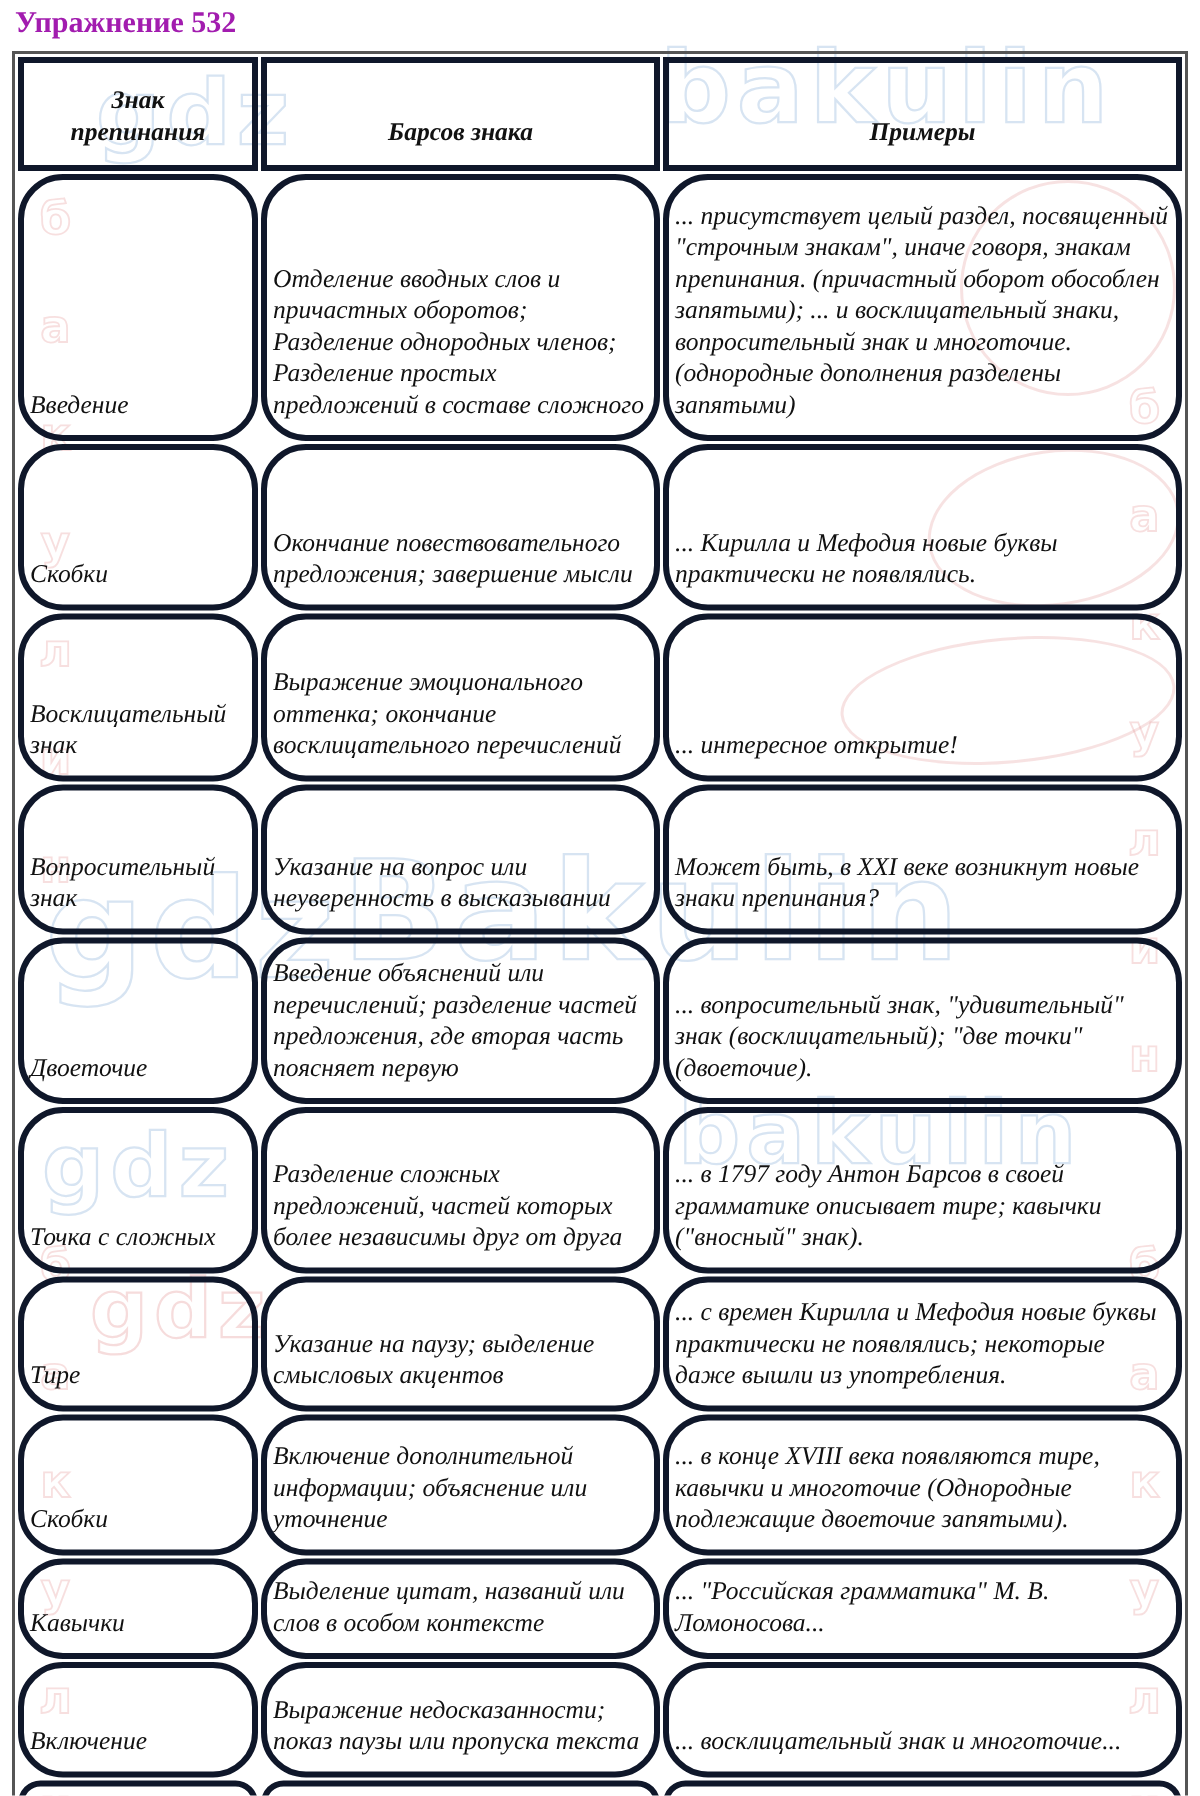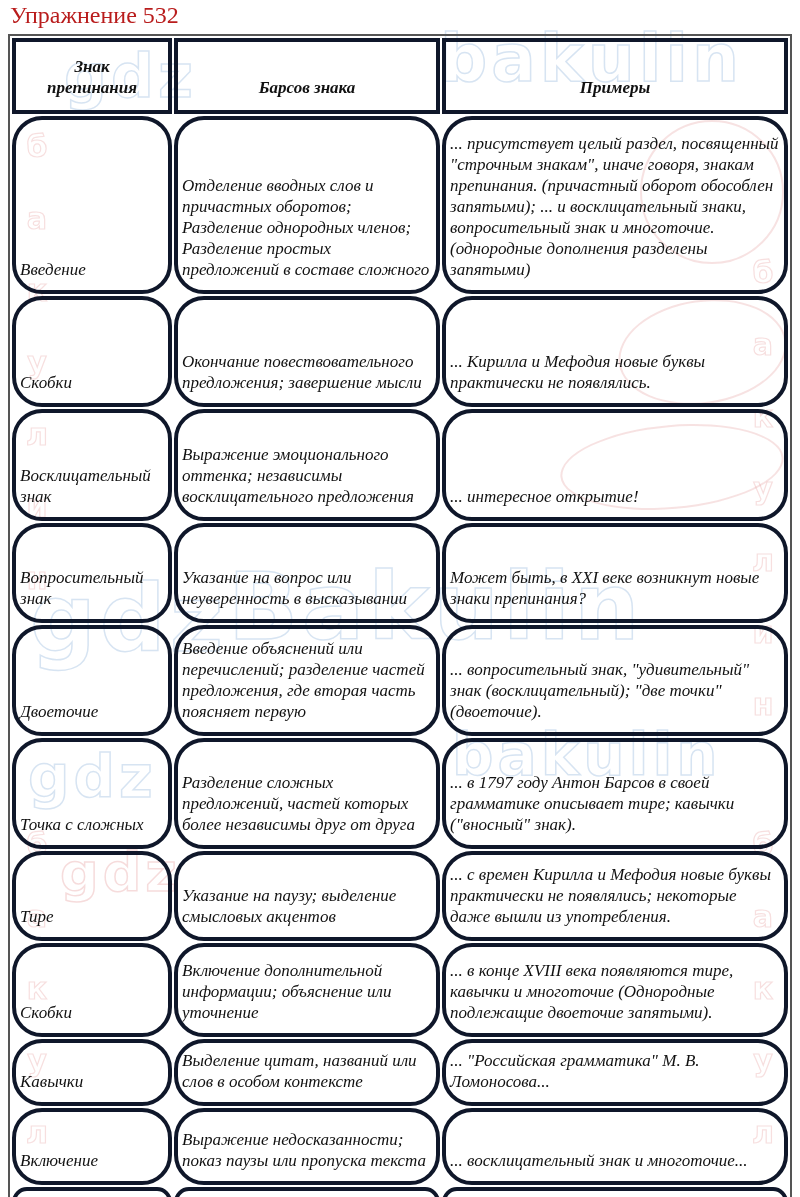--- a/index.html
+++ b/index.html
@@ -52,23 +52,24 @@
     border: 2px solid rgba(228, 150, 150, 0.28);
     border-radius: 50%;
   }
   
   .content {
     position: relative;
     z-index: 1;
   }
   .page-title {
     margin: 4px 0 8px 10px;
-    font-size: 24px;
+    font-size: 20px;
     line-height: 22px;
-    color: #b91c1c;
+    color: #a21caf;
+    font-weight: bold;
   }
   table.punct-table {
     table-layout: fixed;
     width: 784px;
     margin-left: 8px;
     border-collapse: separate;
     border-spacing: 2px;
     border: 2px solid #555555;
     background: transparent;
   }
@@ -173,21 +174,21 @@
           <td>Отделение вводных слов и причастных оборотов; Разделение однородных членов; Разделение простых предложений в составе сложного</td>
           <td>... присутствует целый раздел, посвященный "строчным знакам", иначе говоря, знакам препинания. (причастный оборот обособлен запятыми); ... и восклицательный знаки, вопросительный знак и многоточие. (однородные дополнения разделены запятыми)</td>
         </tr>
         <tr style="height: 111px;">
           <td>Скобки</td>
           <td>Окончание повествовательного предложения; завершение мысли</td>
           <td>... Кирилла и Мефодия новые буквы практически не появлялись.</td>
         </tr>
         <tr style="height: 112px;">
           <td>Восклицательный знак</td>
-          <td>Выражение эмоционального оттенка; независимы восклицательного предложения</td>
+          <td>Выражение эмоционального оттенка; окончание восклицательного перечислений</td>
           <td>... интересное открытие!</td>
         </tr>
         <tr style="height: 100px;">
           <td>Вопросительный знак</td>
           <td>Указание на вопрос или неуверенность в высказывании</td>
           <td>Может быть, в XXI веке возникнут новые знаки препинания?</td>
         </tr>
         <tr style="height: 111px;">
           <td>Двоеточие</td>
           <td>Введение объяснений или перечислений; разделение частей предложения, где вторая часть поясняет первую</td>

